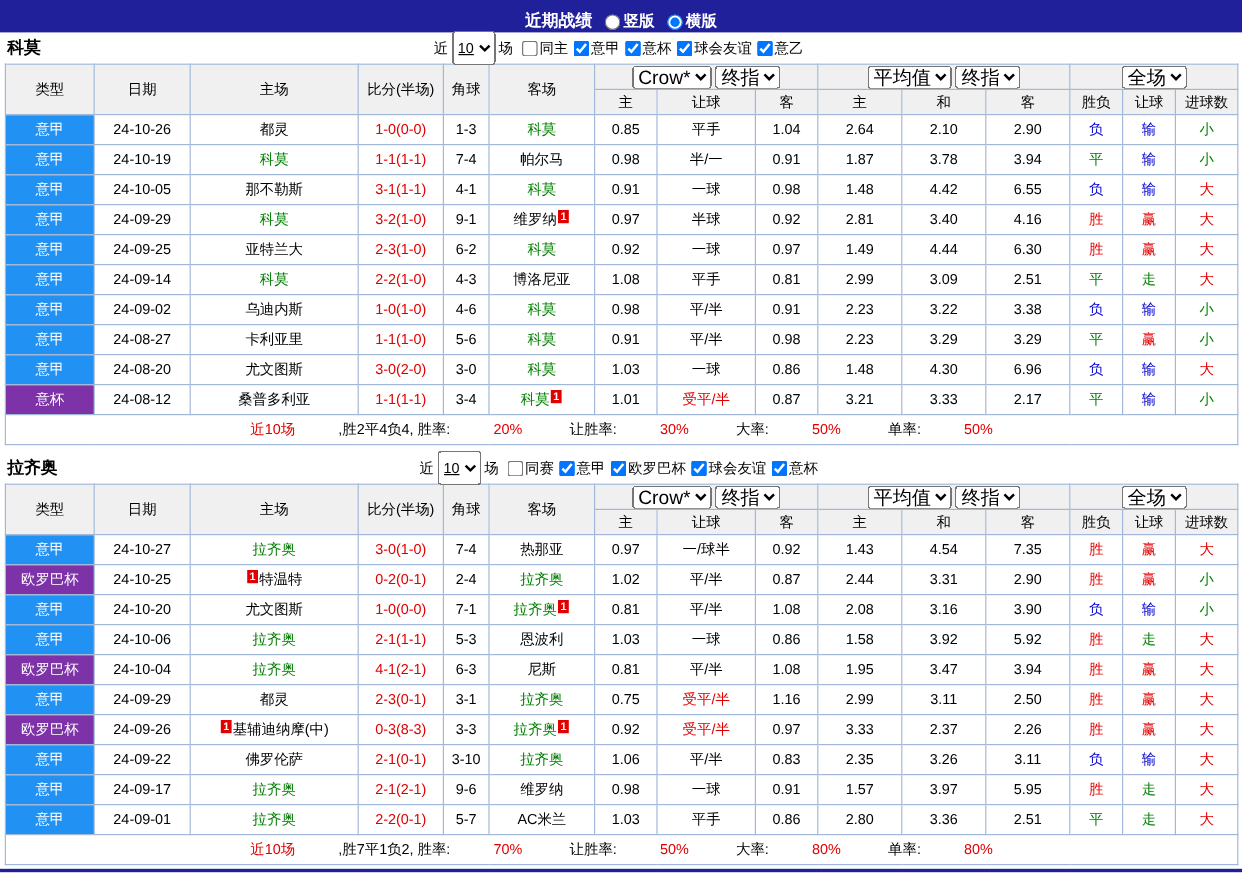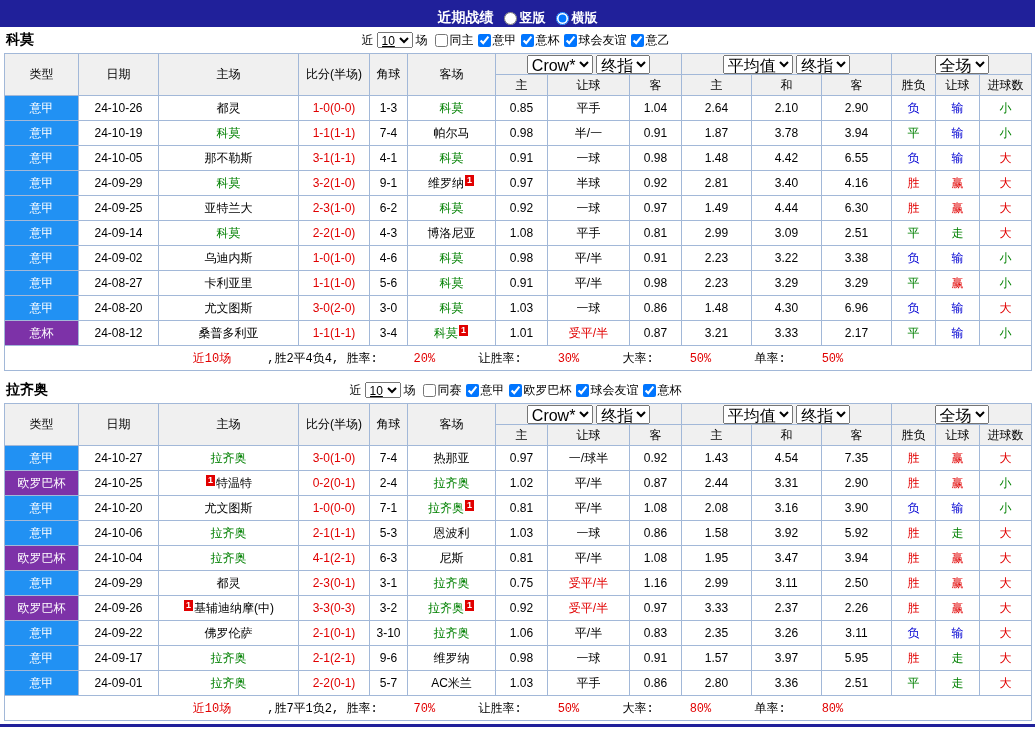--- a/index.html
+++ b/index.html
@@ -13,41 +13,41 @@
   .topbar{height:27px;background:var(--navy);display:flex;align-items:flex-end;
           justify-content:center;gap:10px;color:#fff;}
   .topbar .title{font-weight:bold;font-size:14px;}
   .topbar label{display:inline-flex;align-items:center;gap:3px;font-weight:bold;font-size:13px;cursor:pointer;}
   .topbar input{margin:0;}
   section{margin:0 4px;}
   section.second{margin-top:6px;}
   .ctrl-row{position:relative;height:26px;display:flex;align-items:center;justify-content:center;}
   .team-name{position:absolute;left:2px;font-weight:bold;font-size:14px;}
   .ctrl-center{display:flex;align-items:center;gap:3px;}
-  .ctrl-center select{font-size:12px;height:16px;text-decoration:underline;}
+  .ctrl-center select{font-size:12px;height:28px;text-decoration:underline;}
   .filters{display:inline-flex;align-items:center;margin-left:4px;}
   .filters label{display:inline-flex;align-items:center;margin-right:4px;cursor:pointer;}
   .filters input{margin:0 2px 0 0;}
   table.stats{border-collapse:collapse;width:1027px;table-layout:fixed;}
   .stats th,.stats td{border:1px solid var(--border);text-align:center;
                       padding:0 1px;white-space:nowrap;overflow:hidden;}
   .stats thead th{background:var(--hbg);font-weight:normal;height:21px;}
   .stats thead select{font-size:16px;height:19px;}
   .stats tbody td{height:25px;background:#fff;}
   .stats tfoot td{height:25px;background:#fff;}
   td.type{color:#fff;}
   td.type.lg-blue{background:var(--lg-blue);}
   td.type.lg-purple{background:var(--lg-purple);}
   .c-red{color:var(--red);}
   .c-blue{color:var(--blue);}
   .c-green{color:var(--green);}
   .c-black{color:#000;}
   .rc{display:inline-block;background:var(--red);color:#fff;font-size:9px;font-weight:bold;
       line-height:11px;height:11px;padding:0 2px;margin:0 1px;position:relative;top:-4px;}
-  .summary span{margin:0 18px;font-family:Liberation Mono, monospace;}
+  .summary span{margin:0 18px;}
   .bottom-bar{height:3px;background:var(--navy);margin-top:3px;}
 </style>
 </head>
 <body>
 
 <div class="topbar">
   <span class="title">近期战绩</span>
   <label>
     <input type="radio" name="layout" style="">
     <span>竖版</span>
@@ -500,22 +500,22 @@
           <td>3.11</td>
           <td>2.50</td>
           <td class="c-red">胜</td>
           <td class="c-red">赢</td>
           <td class="c-red">大</td>
         </tr>
         <tr>
           <td class="type lg-purple">欧罗巴杯</td>
           <td>24-09-26</td>
           <td><span class="c-black"><span class="rc">1</span>基辅迪纳摩(中)</span></td>
-          <td class="c-red">3-3(0-3)</td>
-          <td>3-2</td>
+          <td class="c-red">0-3(8-3)</td>
+          <td>3-3</td>
           <td><span class="c-green">拉齐奥<span class="rc">1</span></span></td>
           <td>0.92</td>
           <td class="c-red">受平/半</td>
           <td>0.97</td>
           <td>3.33</td>
           <td>2.37</td>
           <td>2.26</td>
           <td class="c-red">胜</td>
           <td class="c-red">赢</td>
           <td class="c-red">大</td>

